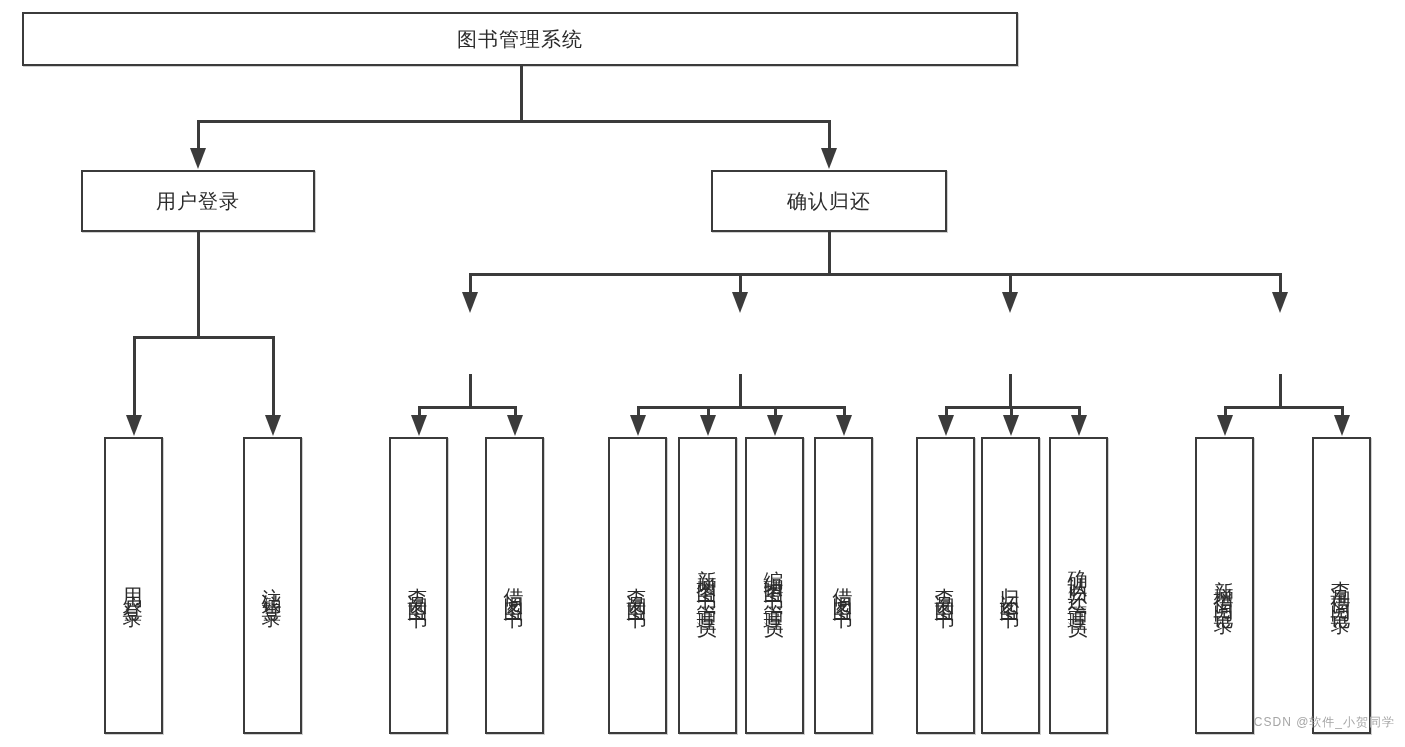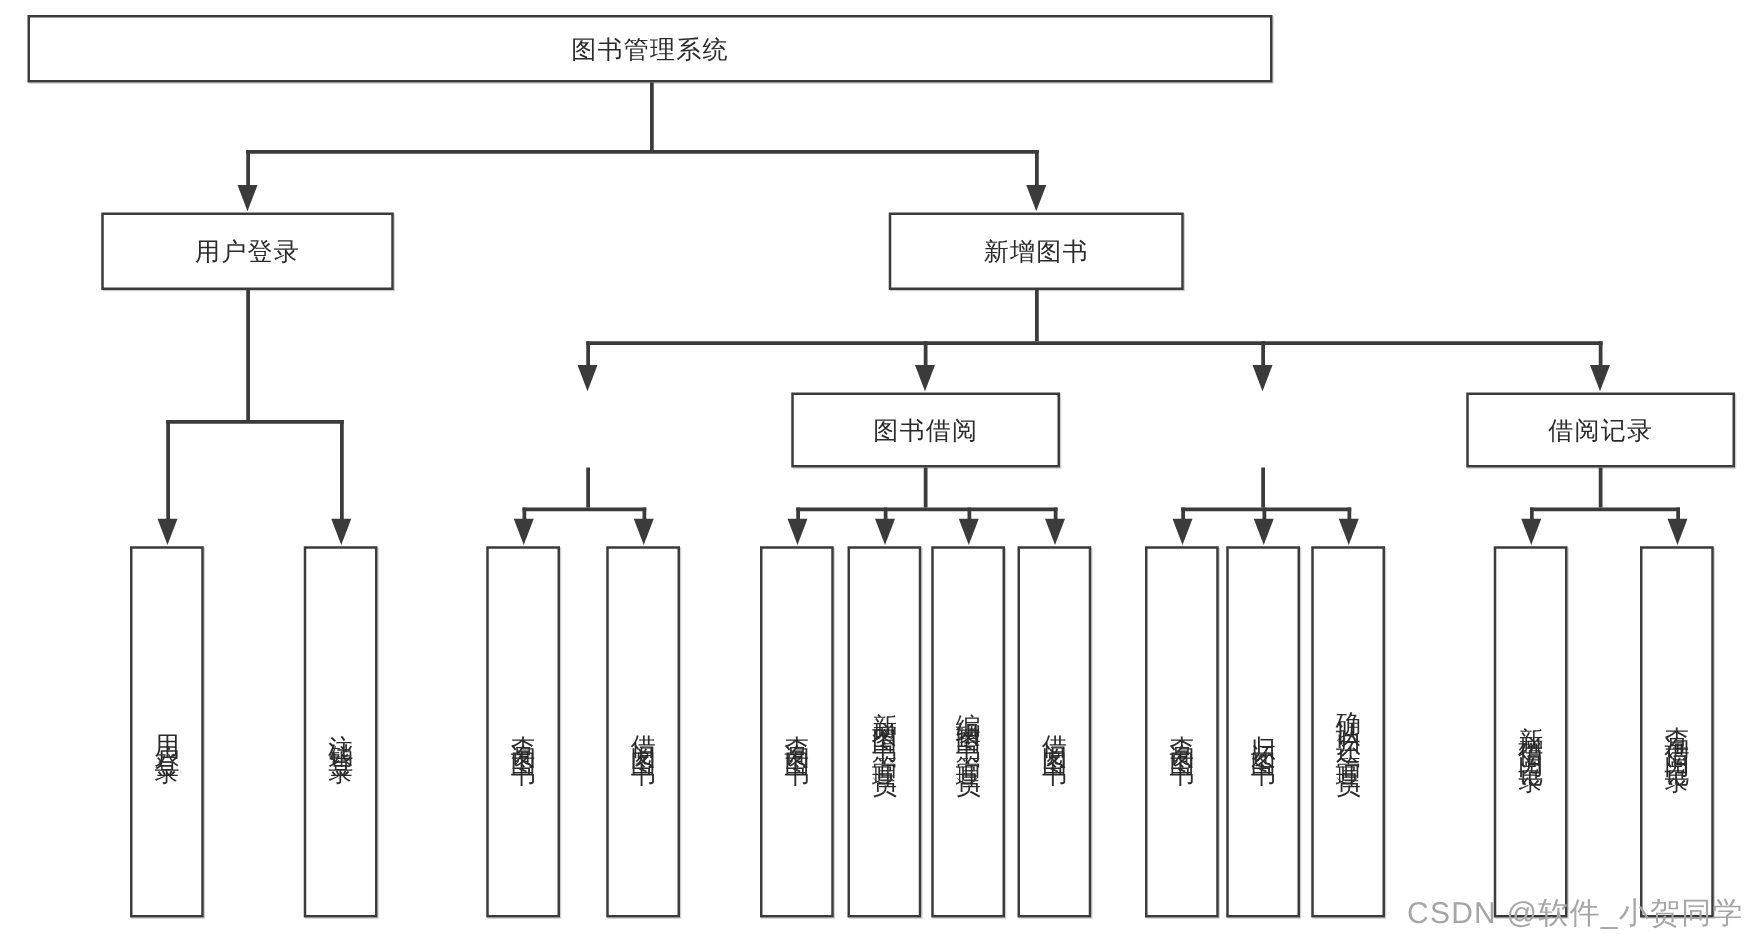--- a/index.html
+++ b/index.html
@@ -28,36 +28,34 @@
   }
   .vline, .hline { position:absolute; background:#3b3b3b; }
   .vline { width:3px; }
   .hline { height:3px; }
   .arrow {
     position:absolute; width:0; height:0;
     border-left:8px solid transparent; border-right:8px solid transparent;
     border-top:21px solid #3b3b3b;
   }
   .watermark {
-    position:absolute; right:10px; top:714px; font-size:24px;
+    position:absolute; right:10px; top:714px; font-size:12px;
     color:#a6a6a6; letter-spacing:1px; white-space:nowrap;
   }
 </style>
 </head>
 <body>
 
 <div class="stage">
 
   <div class="node root">图书管理系统</div>
 
   <div class="node l2a">用户登录</div>
-  <div class="node l2b">新增图书</div>
+  <div class="node l2b">确认归还</div>
 
-  <div class="node l3" style="left:633px">图书借阅</div>
-  <div class="node l3" style="left:1173px">借阅记录</div>
 
   <div class="leaf" style="left:104px">用户登录</div>
   <div class="leaf" style="left:243px">注销登录</div>
 
   <div class="leaf" style="left:389px">查询图书</div>
   <div class="leaf" style="left:485px">借阅图书</div>
 
   <div class="leaf" style="left:608px">查询图书</div>
   <div class="leaf" style="left:678px">新增图书（管理员）</div>
   <div class="leaf" style="left:745px">编辑图书（管理员）</div>

